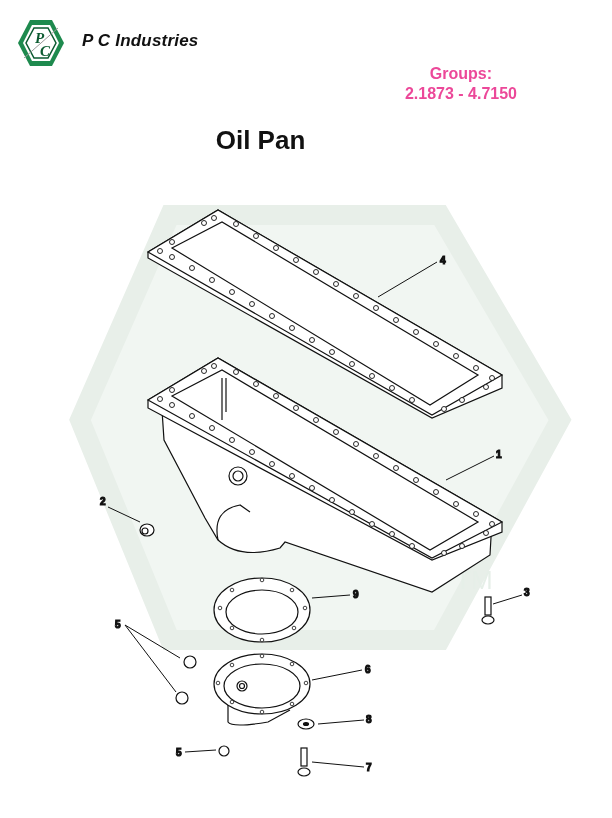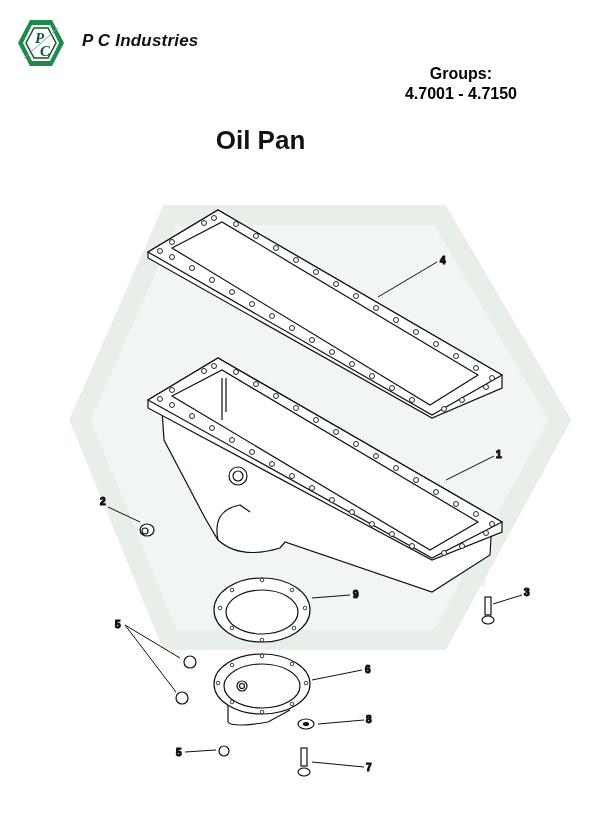--- a/index.html
+++ b/index.html
@@ -2,44 +2,44 @@
 <html><head>
 <meta charset="utf-8">
 <style>
   html, body { margin: 0; padding: 0; background: #ffffff; }
   body { width: 612px; height: 818px; position: relative; overflow: hidden;
          font-family: "Liberation Sans", sans-serif; }
   .logo { position: absolute; left: 16px; top: 18px; width: 50px; height: 50px; }
   .brand { position: absolute; left: 82px; top: 31px; font-size: 17px; font-weight: bold;
            font-style: italic; color: #111; letter-spacing: 0.2px; }
   .groups { position: absolute; right: 95px; top: 64px; text-align: center;
-            font-size: 16px; font-weight: bold; color: #000000; line-height: 20px; }
+            font-size: 16px; font-weight: bold; color: #ec4899; line-height: 20px; }
   .title { position: absolute; left: 0; width: 521px; top: 125px; text-align: center;
            font-size: 26px; font-weight: bold; color: #111; }
   .diagram { position: absolute; left: 0; top: 0; width: 612px; height: 818px; }
   .callout { font-family: "Liberation Sans", sans-serif; font-size: 10px; font-weight: bold; fill: #111; }
-  .watermark-tm { position: absolute; left: 455px; top: 565px; font-family: Liberation Mono, monospace;
+  .watermark-tm { position: absolute; left: 455px; top: 565px; font-family: Liberation Sans, sans-serif;
                   font-size: 26px; color: #e6efe8; }
 </style>
 </head>
 <body>
 
 <svg class="logo" viewBox="0 0 50 50">
   <polygon points="14,2 36,2 48,25 36,48 14,48 2,25" fill="#1e8a4e"></polygon>
   <polygon points="16,7 34,7 43,25 34,43 16,43 7,25" fill="#ffffff"></polygon>
   <polygon points="18,10 32,10 40,25 32,40 18,40 10,25" fill="none" stroke="#0b5a30" stroke-width="1.5"></polygon>
   <line x1="8" y1="40" x2="42" y2="10" stroke="#999" stroke-width="1"></line>
   <text x="19" y="25" font-family="Liberation Serif, serif" font-style="italic" font-weight="bold" font-size="15" fill="#0b5a30">P</text>
   <text x="24" y="38" font-family="Liberation Serif, serif" font-style="italic" font-weight="bold" font-size="15" fill="#0b5a30">C</text>
 </svg>
 <div class="brand">P C Industries</div>
 
 <div class="groups">
   <div>Groups:</div>
-  <div>4.7001 - 4.7150</div>
+  <div>2.1873 - 4.7150</div>
 </div>
 
 <div class="title">Oil Pan</div>
 
 <svg class="diagram" viewBox="0 0 612 818">
   <polygon points="170,215 440,215 560,420 440,640 170,640 80,420" fill="#f1f6f2" stroke="#e8efe9" stroke-width="20"></polygon>
 </svg>
 <div class="watermark-tm">TM</div>
 
 <svg class="diagram" viewBox="0 0 612 818" fill="none" stroke="#111" stroke-width="1.2">

